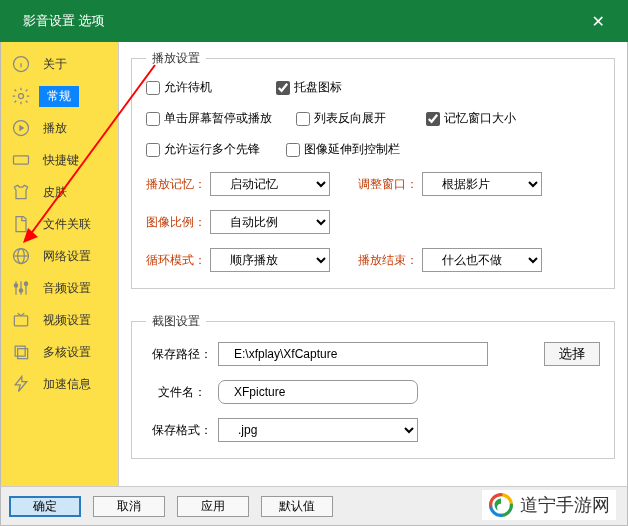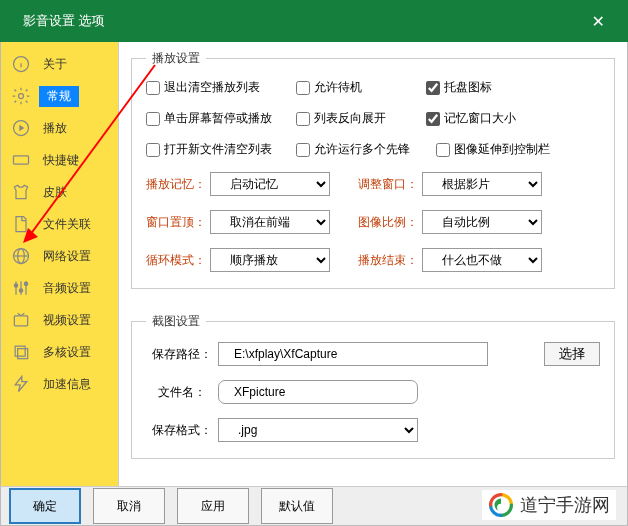--- a/index.html
+++ b/index.html
@@ -27,21 +27,21 @@
 select { width: 120px; }
 .pair { display: flex; align-items: center; margin-bottom: 14px; }
 .pair .left { display: flex; align-items: center; width: 212px; }
 .pair .right { display: flex; align-items: center; }
 .pair .right .fld-label { width: 64px; }
 .save-row { display: flex; align-items: center; margin-bottom: 14px; }
 .save-label { width: 72px; text-align: center; }
 .save-input { flex: 1; max-width: 270px; }
 .browse-btn { margin-left: auto; width: 56px; height: 24px; border: 1px solid #999; background: #f5f5f5; cursor: pointer; font-family: inherit; }
 .footer { position: absolute; bottom: 0; left: 0; right: 0; height: 40px; background: #eee; border: 1px solid #bbb; border-top: 1px solid #ccc; display: flex; align-items: center; padding: 0 8px; gap: 12px; }
-.fbtn { width: 72px; height: 36px; border: 1px solid #999; background: #f8f8f8; font-family: inherit; font-size: 12px; cursor: pointer; }
+.fbtn { width: 72px; height: 21px; border: 1px solid #999; background: #f8f8f8; font-family: inherit; font-size: 12px; cursor: pointer; }
 .fbtn.primary { background: #cde6f8; border: 2px solid #2a7ac0; }
 .brand { position: absolute; right: 12px; bottom: 6px; display: flex; align-items: center; gap: 6px; font-size: 18px; color: #333; background: #fff; padding: 2px 6px; margin-left: 48px; }
 .brand-icon { width: 26px; height: 26px; }
 .arrow { position: absolute; pointer-events: none; z-index: 10; }
 </style>
 </head>
 <body>
 
 <div class="titlebar">
   <span>影音设置 选项</span>
@@ -156,24 +156,20 @@
         </span>
       <span class="lbl">加速信息</span>
     </div>
   </div>
 
   <div class="content">
     <fieldset>
       <legend>播放设置</legend>
 
       <div class="cb-row">
-        <label class="cb-cell c1">
-            <input type="checkbox" style="">
-            <span>退出清空播放列表</span>
-          </label>
         <label class="cb-cell c2">
             <input type="checkbox" style="">
             <span>允许待机</span>
           </label>
         <label class="cb-cell c3">
             <input type="checkbox" checked="" style="">
             <span>托盘图标</span>
           </label>
       </div>
       <div class="cb-row">
@@ -184,24 +180,20 @@
         <label class="cb-cell c2">
             <input type="checkbox" style="">
             <span>列表反向展开</span>
           </label>
         <label class="cb-cell c3">
             <input type="checkbox" checked="" style="">
             <span>记忆窗口大小</span>
           </label>
       </div>
       <div class="cb-row">
-        <label class="cb-cell c1">
-            <input type="checkbox" style="">
-            <span>打开新文件清空列表</span>
-          </label>
         <label class="cb-cell c3">
             <input type="checkbox" style="">
             <span>允许运行多个先锋</span>
           </label>
         <label class="cb-cell c2">
             <input type="checkbox" style="">
             <span>图像延伸到控制栏</span>
           </label>
       </div>
 
@@ -209,24 +201,20 @@
         <div class="left">
           <span class="fld-label">播放记忆：</span>
           <select><option>启动记忆</option></select>
         </div>
         <div class="right">
           <span class="fld-label">调整窗口：</span>
           <select><option>根据影片</option></select>
         </div>
       </div>
       <div class="pair">
-        <div class="left">
-          <span class="fld-label">窗口置顶：</span>
-          <select><option>取消在前端</option></select>
-        </div>
         <div class="right">
           <span class="fld-label">图像比例：</span>
           <select><option>自动比例</option></select>
         </div>
       </div>
       <div class="pair" style="margin-bottom:0">
         <div class="left">
           <span class="fld-label">循环模式：</span>
           <select><option>顺序播放</option></select>
         </div>

